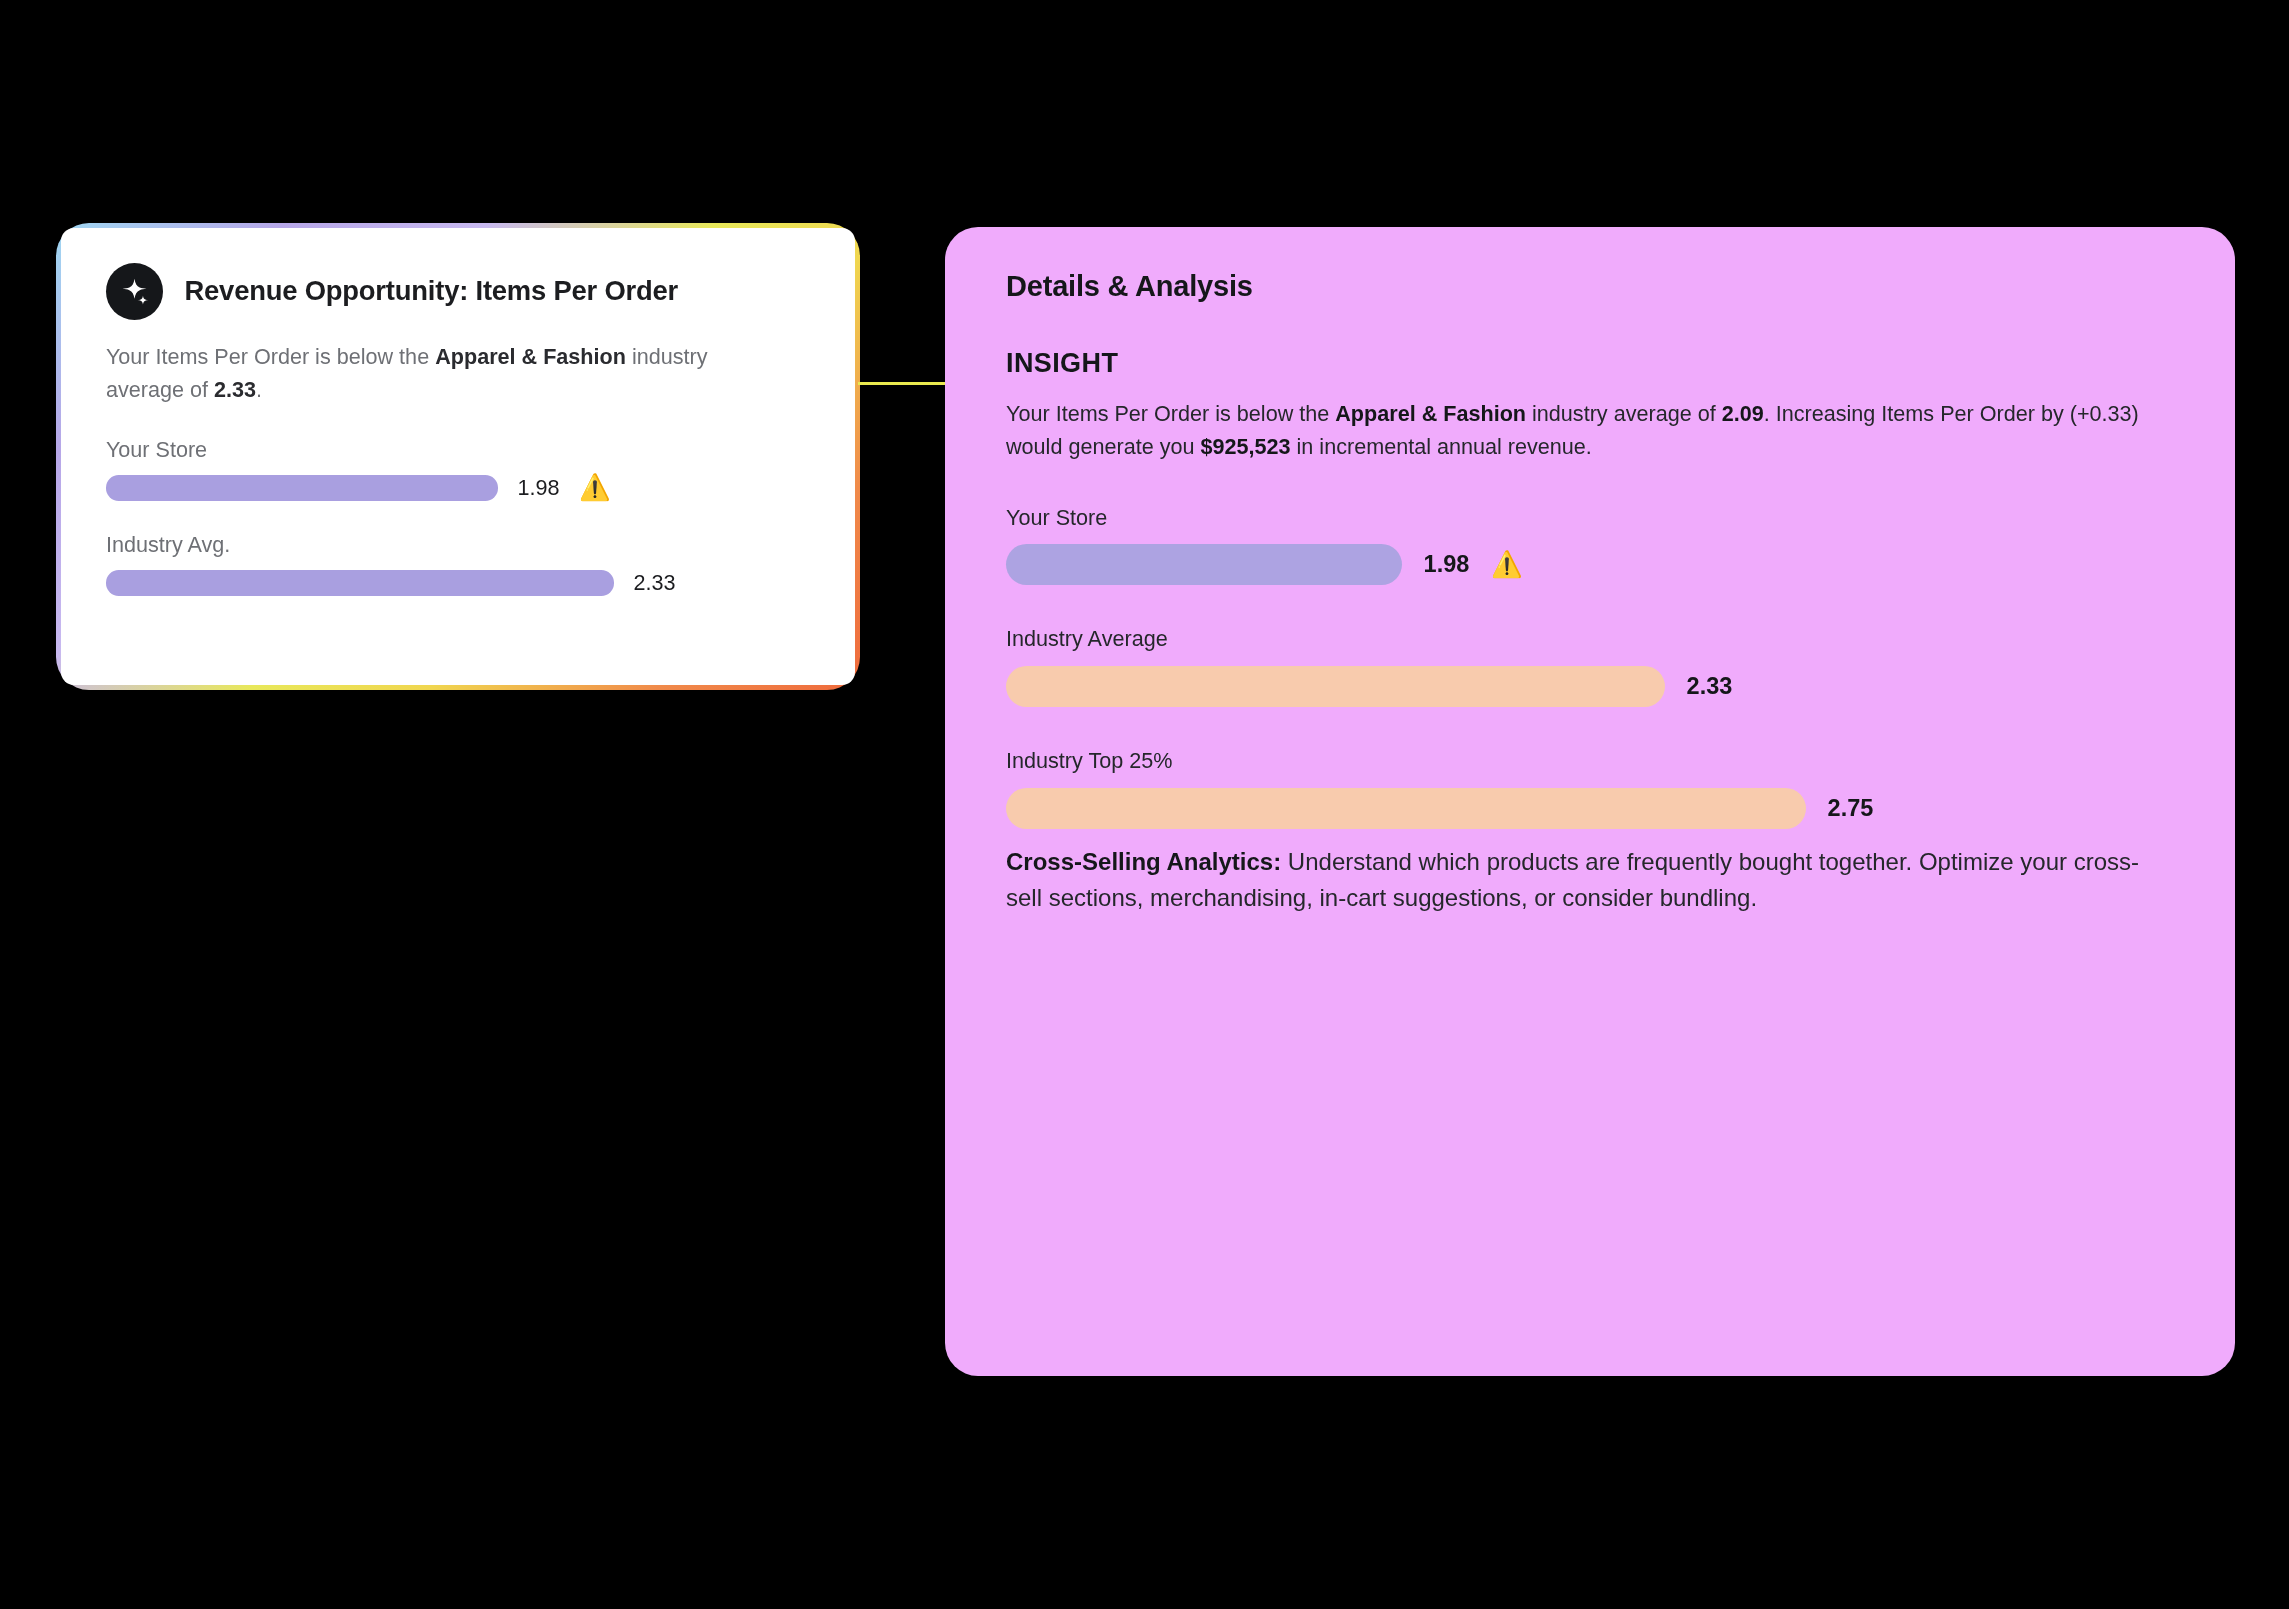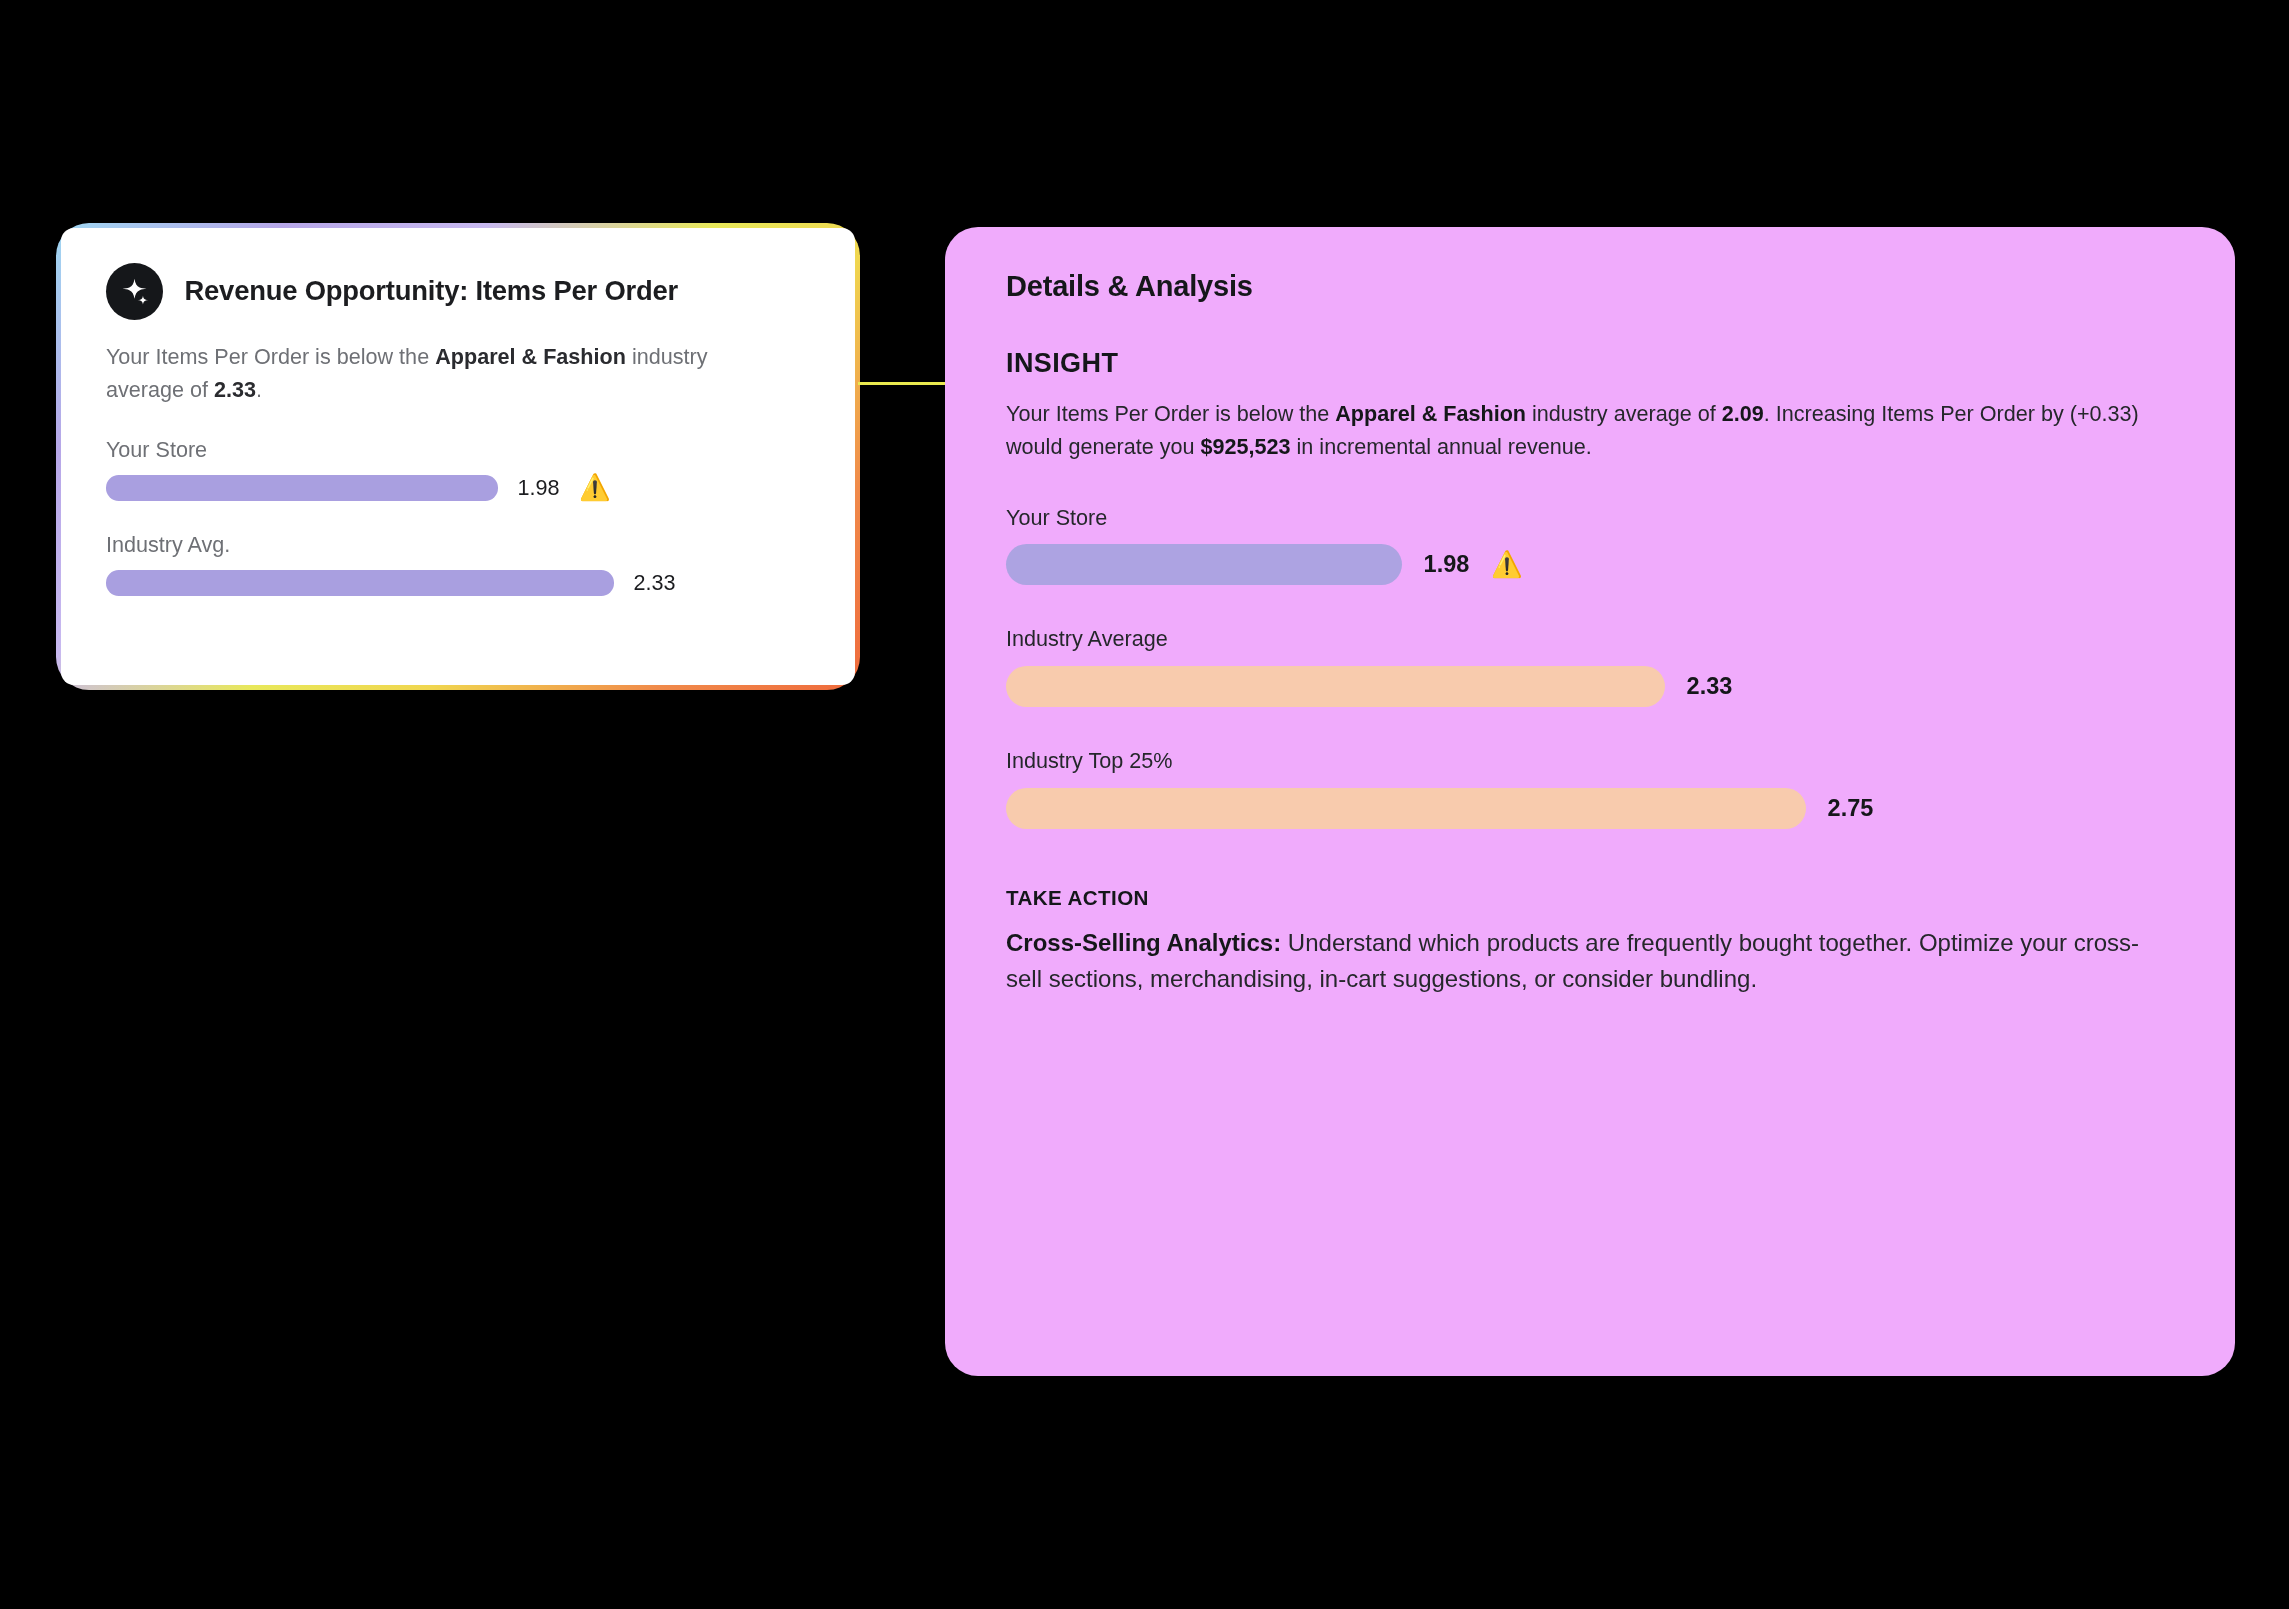--- a/index.html
+++ b/index.html
@@ -216,21 +216,20 @@
     </div>
 
     <div class="metric-block">
       <div class="metric-label">Industry Top 25%</div>
       <div class="metric-bar-row">
         <div class="bar-lg ind" style="width:800px"></div>
         <div class="bar-val">2.75</div>
       </div>
     </div>
 
-    <div class="action-kicker">TAKE ACTION</div>
 
     <div class="action-text">
       <b>Cross-Selling Analytics:</b><span> Understand which products are frequently bought together. Optimize your cross-sell sections, merchandising, in-cart suggestions, or consider bundling.</span>
     </div>
 
     <div class="btn-row">
     </div>
 
   </div>
 </div>

